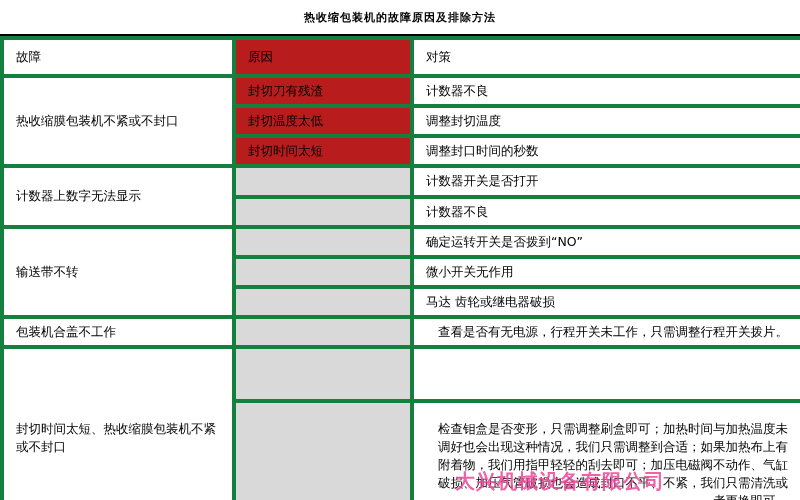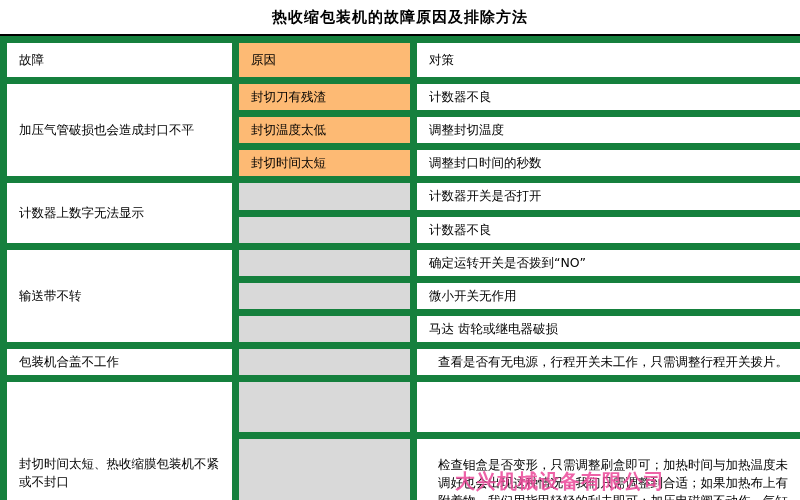--- a/index.html
+++ b/index.html
@@ -22,52 +22,52 @@
   }
   .title-bar {
     height: 34px;
     display: flex;
     align-items: center;
     justify-content: center;
     border-bottom: 2px solid #000;
     background: #ffffff;
   }
   .title-bar .title {
-    font-size: 15px;
+    font-size: 11px;
     font-weight: bold;
     color: #000;
     letter-spacing: 1px;
   }
   table.fault-table {
     border-collapse: collapse;
     width: 800px;
     table-layout: fixed;
   }
   table.fault-table td {
-    border: 7px solid #15803d;
+    border: 4px solid #15803d;
     vertical-align: middle;
     font-size: 12.5px;
     color: #000;
     padding: 4px 12px;
     line-height: 1.45;
     word-break: break-all;
   }
   col.c-fault { width: 232px; }
   col.c-cause { width: 178px; }
   col.c-fix   { width: 390px; }
 
   td.fault-cell {
     font-size: 13px;
   }
   td.head-cell {
     font-size: 13px;
     height: 26px;
   }
   td.shaded {
-    background: #fdba74;
+    background: #b91c1c;
   }
   td.blank {
     background: #d9d9d9;
   }
   td.top-align {
     vertical-align: top;
     text-align: right;
   }
   .long-text {
     line-height: 1.55;
@@ -101,21 +101,21 @@
       <col class="c-fix">
     </colgroup>
     <tbody>
       <tr>
         <td class="head-cell">故障</td>
         <td class="head-cell shaded">原因</td>
         <td class="head-cell">对策</td>
       </tr>
 
       <tr>
-        <td class="fault-cell" rowspan="3">加压气管破损也会造成封口不平</td>
+        <td class="fault-cell" rowspan="3">热收缩膜包装机不紧或不封口</td>
         <td class="shaded">封切刀有残渣</td>
         <td>计数器不良</td>
       </tr>
       <tr>
         <td class="shaded">封切温度太低</td>
         <td>调整封切温度</td>
       </tr>
       <tr>
         <td class="shaded">封切时间太短</td>
         <td>调整封口时间的秒数</td>

